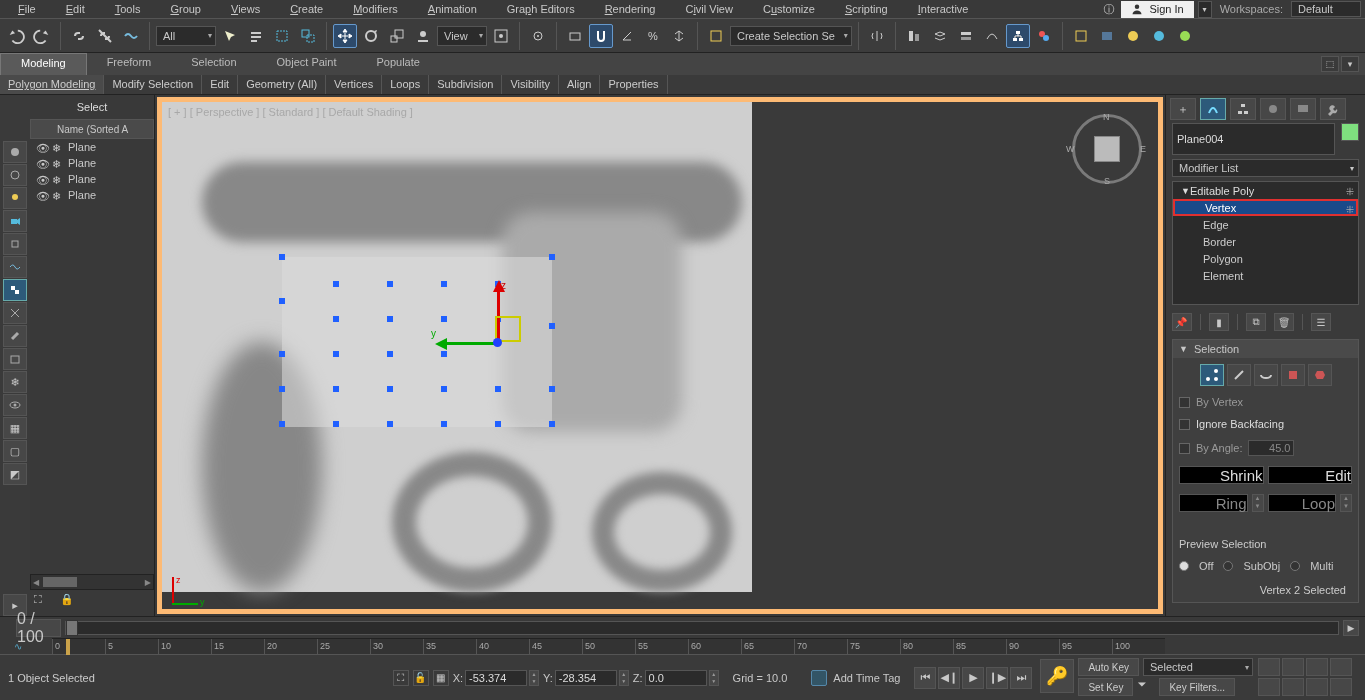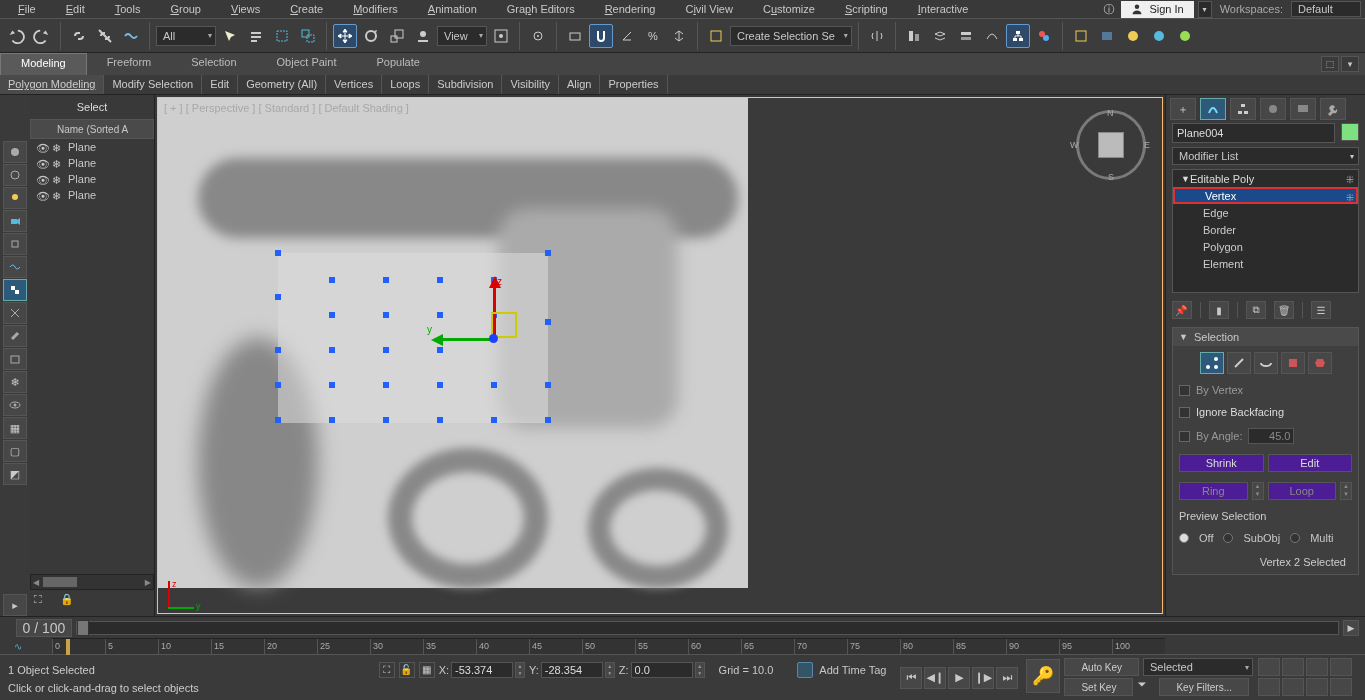--- a/index.html
+++ b/index.html
@@ -123,21 +123,21 @@
 .se-row .eye { width:10px; height:10px; }
 .se-row .frz { width:10px; height:10px; }
 .se-scroll { height:16px; background:#333; border:1px solid #222; display:flex; align-items:center; }
 .se-scroll .thumb { width:34px; height:10px; background:#666; margin-left:2px; }
 .se-footer {
   height:26px; display:flex; align-items:center; gap:6px; padding:0 4px;
 }
 .se-footer .sq{width:20px;height:20px;}
 
 
-.viewport { flex:1; background:#3a3a3a; position:relative; margin:2px; border:1px solid #fdba74; }
+.viewport { flex:1; background:#3a3a3a; position:relative; margin:2px; border:5px solid #fdba74; }
 .vp-label {
   position:absolute; top:4px; left:6px; color:#a8a8a8; font-size:11px;
 }
 .vp-img {
   position:absolute; left:0; top:0; width:590px; height:490px;
   background:#cfcfcf;
 }
 
 .vp-img .blob { position:absolute; background:#9a9a9a; border-radius:50%; filter:blur(6px); }
 .vp-img .b1{left:40px;top:60px;width:540px;height:80px;border-radius:40px;background:#888;}
@@ -179,21 +179,21 @@
 .viewcube .e{position:absolute;right:-4px;top:30px;font-size:9px;color:#aaa;}
 
 
 .cmd { width:200px; background:#3a3a3a; border-left:1px solid #222; display:flex; flex-direction:column; }
 .cmd-tabs { height:26px; display:flex; gap:4px; padding:3px 4px; }
 .cmd-tabs .t {
   width:26px; height:22px; background:#474747; border:1px solid #555;
   display:flex;align-items:center;justify-content:center;
 }
 .cmd-tabs .t.active{background:#2d5a7a;border-color:#6aa;}
-.obj-name { margin:2px 6px; height:20px; display:flex; gap:6px; }
+.obj-name { margin:2px 6px; height:32px; display:flex; gap:6px; }
 .obj-name input{ flex:1; background:#2b2b2b; border:1px solid #555; color:#ddd; padding:0 4px; font-size:11px;}
 .obj-name .col{ width:18px; height:18px; background:#7fe07f; border:1px solid #555; }
 .mod-list-lbl {
   margin:2px 6px; height:18px; background:#2b2b2b; border:1px solid #555;
   display:flex;align-items:center;padding:0 6px;position:relative;font-size:11px;
 }
 .mod-list-lbl::after{content:"▾";position:absolute;right:4px;font-size:8px;}
 .mod-stack {
   margin:2px 6px; background:#2b2b2b; border:1px solid #555;
   height:124px; position:relative;
@@ -220,32 +220,32 @@
 .rollout-body{padding:6px;display:flex;flex-direction:column;gap:10px;}
 .sel-icons{display:flex;gap:3px;justify-content:center;}
 .sel-icons .si{width:24px;height:22px;background:#474747;border:1px solid #555;display:flex;align-items:center;justify-content:center;}
 .sel-icons .si.active{background:#2d5a7a;border-color:#6aa;}
 .chk{display:flex;align-items:center;gap:6px;font-size:11px;color:#999;}
 .chk.en{color:#ddd;}
 .chk .box{width:11px;height:11px;border:1px solid #666;background:#333;}
 .angle-row{display:flex;align-items:center;gap:6px;}
 .angle-row input{width:46px;height:16px;background:#2b2b2b;border:1px solid #555;color:#888;font-size:11px;text-align:right;padding-right:3px;}
 .btn-row{display:flex;gap:4px;}
-.btn-row button{flex:1;height:18px;background:#4c1d95;border:1px solid #555;color:#ddd;font-size:11px;}
+.btn-row button{flex:1;height:18px;background:#000000;border:1px solid #555;color:#ddd;font-size:15px;text-align:right;}
 .btn-row .spin{width:12px;background:#474747;border:1px solid #555;display:flex;flex-direction:column;}
 .btn-row .spin span{flex:1;font-size:6px;text-align:center;color:#888;}
-.prev-label{font-size:11px;color:#ccc;}
+.prev-label{font-size:11px;color:#ccc;margin-top:16px;}
 .radio-row{display:flex;gap:10px;align-items:center;font-size:11px;}
 .radio-row .r{width:10px;height:10px;border:1px solid #777;border-radius:50%;background:#333;}
 .radio-row .r.on{background:#ddd;}
 .sel-info{text-align:right;font-size:11px;color:#ccc;padding:2px 6px 0 0;}
 
 
 .tl-row { height:22px; background:#393939; display:flex; align-items:center; border-top:1px solid #222;}
-.tl-row .cell{width:56px;height:18px;margin-left:2px;background:#474747;border:1px solid #555;display:flex;align-items:center;justify-content:center;font-size:14px;}
+.tl-row .cell{width:45px;height:18px;margin-left:2px;background:#474747;border:1px solid #555;display:flex;align-items:center;justify-content:center;font-size:16px;}
 .tl-track{flex:1;height:14px;background:#2b2b2b;border:1px solid #555;margin:0 4px;position:relative;}
 .tl-track .knob{position:absolute;left:0;top:-2px;width:12px;height:16px;background:#777;border:1px solid #333;}
 .tl-play{width:16px;height:16px;margin-right:6px;background:#474747;border:1px solid #555;display:flex;align-items:center;justify-content:center;font-size:9px;}
 .tl-rowwrap{display:flex;align-items:center;width:100%;}
 
 .ruler{height:16px;background:#333;border-top:1px solid #222;position:relative;margin-left:52px;margin-right:200px;}
 .ruler .marker{position:absolute;left:14px;top:0;width:4px;height:16px;background:#caa24a;}
 .ruler .wave{position:absolute;left:-38px;top:2px;color:#5ac;font-size:10px;}
 .ruler .ticks{position:absolute;inset:0;display:flex;}
 .ruler .tick{flex:1;border-left:1px solid #555;position:relative;}
@@ -269,21 +269,21 @@
 .coords .fld .sp span{flex:1;font-size:5px;text-align:center;color:#999;}
 .coords .grid{margin-left:10px;font-size:11px;}
 .timetag{display:flex;align-items:center;gap:6px;margin-left:20px;font-size:11px;}
 .timetag .ic{width:16px;height:16px;background:#356;border:1px solid #58a;border-radius:2px;}
 .transport{display:flex;align-items:center;gap:2px;padding:0 6px;}
 .transport .tb{width:22px;height:22px;background:#474747;border:1px solid #555;display:flex;align-items:center;justify-content:center;font-size:11px;}
 .key-area{display:flex;flex-direction:column;gap:2px;padding:4px 2px;}
 .key-area .bigbtn{width:34px;height:34px;background:#474747;border:1px solid #555;display:flex;align-items:center;justify-content:center;font-size:18px;}
 .key-area2{display:flex;flex-direction:column;gap:2px;padding:3px 2px;}
 .key-area2 .row{display:flex;gap:4px;align-items:center;}
-.key-area2 button{height:18px;background:#474747;border:1px solid #555;color:#ccc;font-size:10px;padding:0 16px;}
+.key-area2 button{height:18px;background:#474747;border:1px solid #555;color:#ccc;font-size:10px;padding:0 9px;}
 .key-area2 .dd{height:18px;min-width:110px;}
 .nav-tools{display:flex;flex-wrap:wrap;width:110px;gap:2px;padding:3px;align-content:flex-start;}
 .nav-tools .nt{width:22px;height:18px;background:#474747;border:1px solid #555;}
 
 svg{display:block;}
 </style>
 </head>
 <body>
 
 <div class="menus">
@@ -965,21 +965,20 @@
               <span>▼</span>
             </div>
           </div>
         <div class="grid">Grid = 10.0</div>
         <div class="timetag">
             <div class="ic"></div>
             <span>Add Time Tag</span>
           </div>
       </div>
     </div>
-    <div class="line">Click or click-and-drag to select objects</div>
   </div>
   <div class="transport">
     <div class="tb">⏮</div>
     <div class="tb">◀❙</div>
     <div class="tb">▶</div>
     <div class="tb">❙▶</div>
     <div class="tb">⏭</div>
   </div>
   <div class="key-area">
     <div class="bigbtn">🔑</div>

